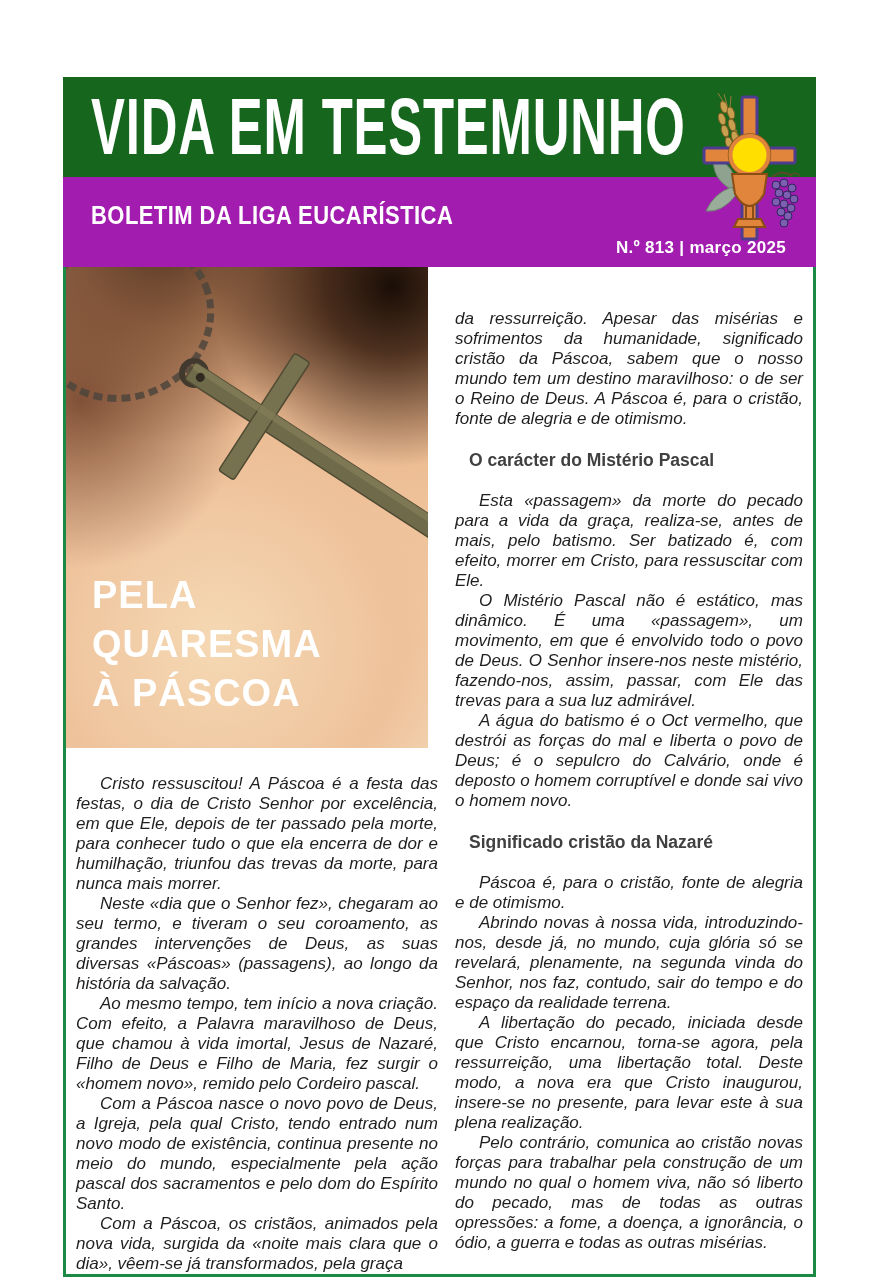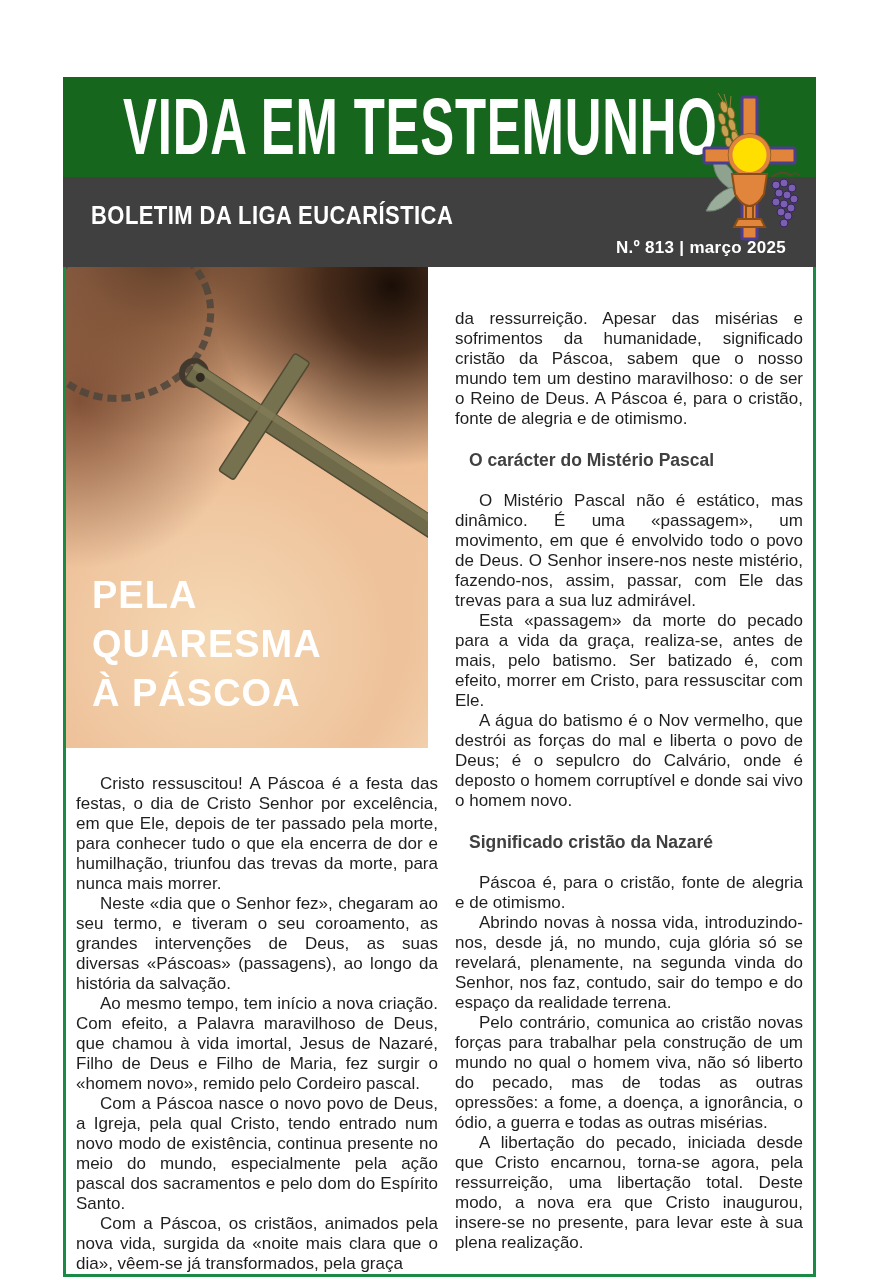--- a/index.html
+++ b/index.html
@@ -4,22 +4,22 @@
 <style>
   html,body{margin:0;padding:0;}
   body{
     width:890px;height:1280px;background:#ffffff;position:relative;
     font-family:"Liberation Sans", sans-serif;color:#1f1f1f;overflow:hidden;
   }
   .sheet{position:absolute;left:63px;top:77px;width:753px;}
 
   
   .masthead{position:relative;height:190px;}
-  .band-dark{height:100px;background:#17661E;display:flex;align-items:center;padding-left:32px;}
-  .band-light{height:90px;background:#404040;position:relative;}
+  .band-dark{height:100px;background:#17661E;display:flex;align-items:center;}
+  .band-light{height:90px;background:#a21caf;position:relative;}
   .masthead-title{
     color:#fff;font-weight:bold;font-size:62px;letter-spacing:1px;white-space:nowrap;
     transform:scale(0.82,1.30);transform-origin:0 55%;margin-left:28px;
   }
   .masthead-subtitle{
     position:absolute;left:28px;top:24px;color:#fff;font-weight:bold;font-size:25px;
     letter-spacing:.5px;transform:scaleX(0.88);transform-origin:0 0;white-space:nowrap;
   }
   .issue-badge{
     position:absolute;right:30px;bottom:9px;color:#fff;font-weight:bold;font-size:17px;
@@ -48,21 +48,21 @@
   .photo svg{position:absolute;left:0;top:0;}
   .photo-title{
     position:absolute;left:26px;bottom:30px;color:#fff;font-weight:bold;
     font-size:38px;line-height:49px;letter-spacing:1px;
   }
 
   
   .left-text{padding:26px 0 0 10px;}
   .body-par{
     margin:0;text-align:justify;font-size:17px;line-height:20px;text-indent:24px;
-    hyphens:auto;-webkit-hyphens:auto;
+    hyphens:auto;font-style:italic;-webkit-hyphens:auto;
   }
   .body-par.noindent{text-indent:0;}
   .section-heading{
     color:#404040;font-size:17.5px;line-height:20px;font-weight:bold;
     margin:21px 0;padding-left:14px;
   }
 </style>
 </head>
 <body>
 
@@ -161,24 +161,24 @@
         <p class="body-par">Ao mesmo tempo, tem início a nova criação. Com efeito, a Palavra maravilhoso de Deus, que chamou à vida imortal, Jesus de Nazaré, Filho de Deus e Filho de Maria, fez surgir o «homem novo», remido pelo Cordeiro pascal.</p>
         <p class="body-par">Com a Páscoa nasce o novo povo de Deus, a Igreja, pela qual Cristo, tendo entrado num novo modo de existência, continua presente no meio do mundo, especialmente pela ação pascal dos sacramentos e pelo dom do Espírito Santo.</p>
         <p class="body-par">Com a Páscoa, os cristãos, animados pela nova vida, surgida da «noite mais clara que o dia», vêem-se já transformados, pela graça</p>
       </div>
     </div>
 
     <div class="col-right">
       <p class="body-par noindent">da ressurreição. Apesar das misérias e sofrimentos da humanidade, significado cristão da Páscoa, sabem que o nosso mundo tem um destino maravilhoso: o de ser o Reino de Deus. A Páscoa é, para o cristão, fonte de alegria e de otimismo.</p>
 
       <h3 class="section-heading">O carácter do Mistério Pascal</h3>
+      <p class="body-par">Esta «passagem» da morte do pecado para a vida da graça, realiza-se, antes de mais, pelo batismo. Ser batizado é, com efeito, morrer em Cristo, para ressuscitar com Ele.</p>
       <p class="body-par">O Mistério Pascal não é estático, mas dinâmico. É uma «passagem», um movimento, em que é envolvido todo o povo de Deus. O Senhor insere-nos neste mistério, fazendo-nos, assim, passar, com Ele das trevas para a sua luz admirável.</p>
-      <p class="body-par">Esta «passagem» da morte do pecado para a vida da graça, realiza-se, antes de mais, pelo batismo. Ser batizado é, com efeito, morrer em Cristo, para ressuscitar com Ele.</p>
-      <p class="body-par">A água do batismo é o Nov vermelho, que destrói as forças do mal e liberta o povo de Deus; é o sepulcro do Calvário, onde é deposto o homem corruptível e donde sai vivo o homem novo.</p>
+      <p class="body-par">A água do batismo é o Oct vermelho, que destrói as forças do mal e liberta o povo de Deus; é o sepulcro do Calvário, onde é deposto o homem corruptível e donde sai vivo o homem novo.</p>
 
       <h3 class="section-heading">Significado cristão da Nazaré</h3>
       <p class="body-par">Páscoa é, para o cristão, fonte de alegria e de otimismo.</p>
       <p class="body-par">Abrindo novas à nossa vida, introduzindo-nos, desde já, no mundo, cuja glória só se revelará, plenamente, na segunda vinda do Senhor, nos faz, contudo, sair do tempo e do espaço da realidade terrena.</p>
+      <p class="body-par">A libertação do pecado, iniciada desde que Cristo encarnou, torna-se agora, pela ressurreição, uma libertação total.  Deste modo, a nova era que Cristo inaugurou, insere-se no presente, para levar este à sua plena realização.</p>
       <p class="body-par">Pelo contrário, comunica ao cristão novas forças para trabalhar pela construção de um mundo no qual o homem viva, não só liberto do pecado, mas de todas as outras opressões: a fome, a doença, a ignorância, o ódio, a guerra e todas as outras misérias.</p>
-      <p class="body-par">A libertação do pecado, iniciada desde que Cristo encarnou, torna-se agora, pela ressurreição, uma libertação total.  Deste modo, a nova era que Cristo inaugurou, insere-se no presente, para levar este à sua plena realização.</p>
     </div>
   </div>
 </div>
 
 </body></html>

